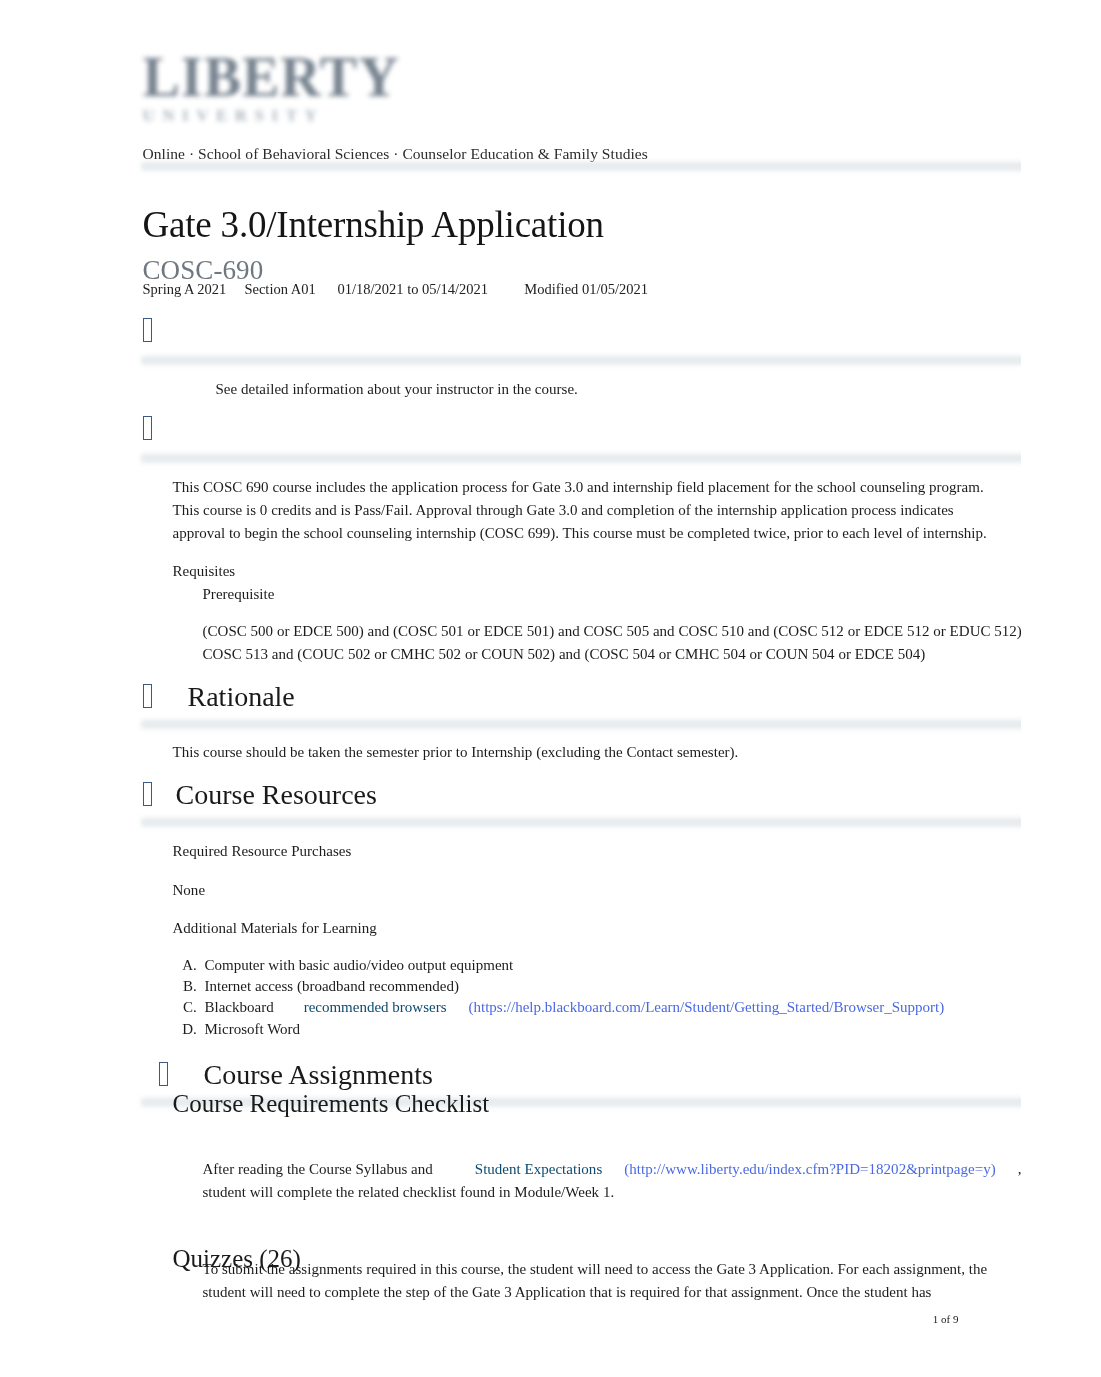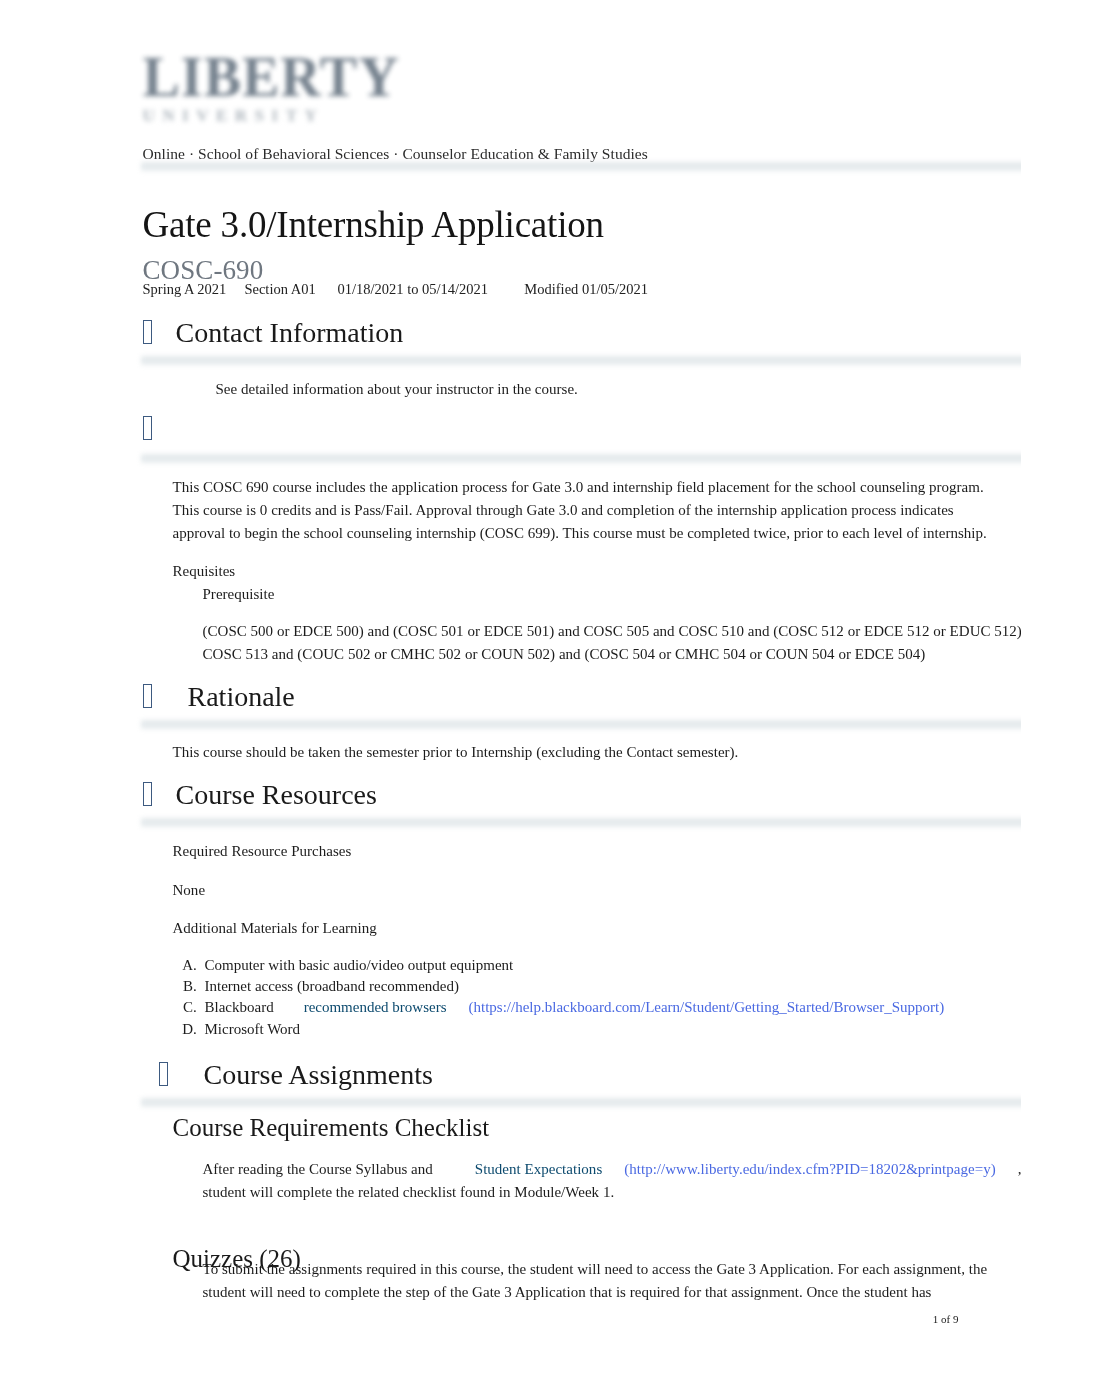--- a/index.html
+++ b/index.html
@@ -208,21 +208,20 @@
 
   <div class="divider" style="top:160px;"></div>
 
   <h1 class="doc-title">Gate 3.0/Internship Application</h1>
   <h2 class="doc-subtitle">COSC-690</h2>
   <div class="meta-line">Spring A 2021     Section A01      01/18/2021 to 05/14/2021          Modified 01/05/2021</div>
 
   <div class="section" style="top:316px;">
     <span class="tofu"></span>
     <span class="gap-sm"></span>
-    <span class="sec-label">Contact Information</span>
   </div>
   <div class="divider" style="top:354px;"></div>
 
   <div class="body-text lvl1" style="top:378px; width:880px;margin-left:43px;">
     <p>See detailed information about your instructor in the course.</p>
   </div>
 
   <div class="section" style="top:414px;">
     <span class="tofu"></span>
     <span class="gap-md"></span>
@@ -290,21 +289,21 @@
     </li>
   </ol>
 
   <div class="section" style="top:1058px;padding-left:16px;">
     <span class="tofu"></span>
     <span class="gap-md"></span>
     <span class="sec-label">Course Assignments</span>
   </div>
   <div class="divider short" style="top:1096px;"></div>
 
-  <h3 class="subhead" style="top:1087px;">Course Requirements Checklist</h3>
+  <h3 class="subhead" style="top:1063px;">Course Requirements Checklist</h3>
 
   <div class="body-text lvl2" style="top:1158px; width:870px;">
     <p><span>After reading the Course Syllabus and</span><span class="spacer-wide"></span><a class="link" href="#">Student Expectations</a><span class="spacer-wide"></span><a class="link-url" href="#">(http://www.liberty.edu/index.cfm?PID=18202&amp;printpage=y)</a><span class="spacer-wide"></span><span>, the student will complete the related checklist found in Module/Week 1.</span></p>
   </div>
 
   <h3 class="subhead" style="top:1218px;">Quizzes (26)</h3>
 
   <div class="body-text lvl2" style="top:1258px; width:790px;">
     <p>To submit the assignments required in this course, the student will need to access the Gate 3 Application. For each assignment, the student will need to complete the step of the Gate 3 Application that is required for that assignment. Once the student has</p>
   </div>

